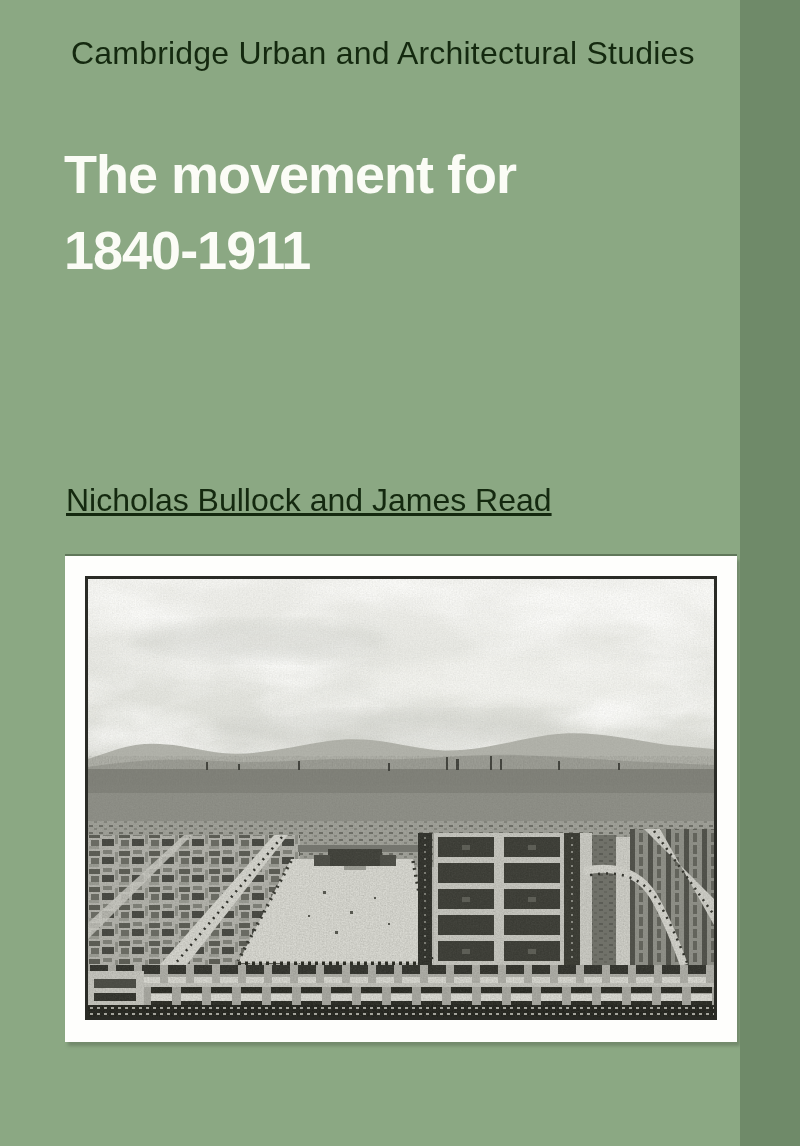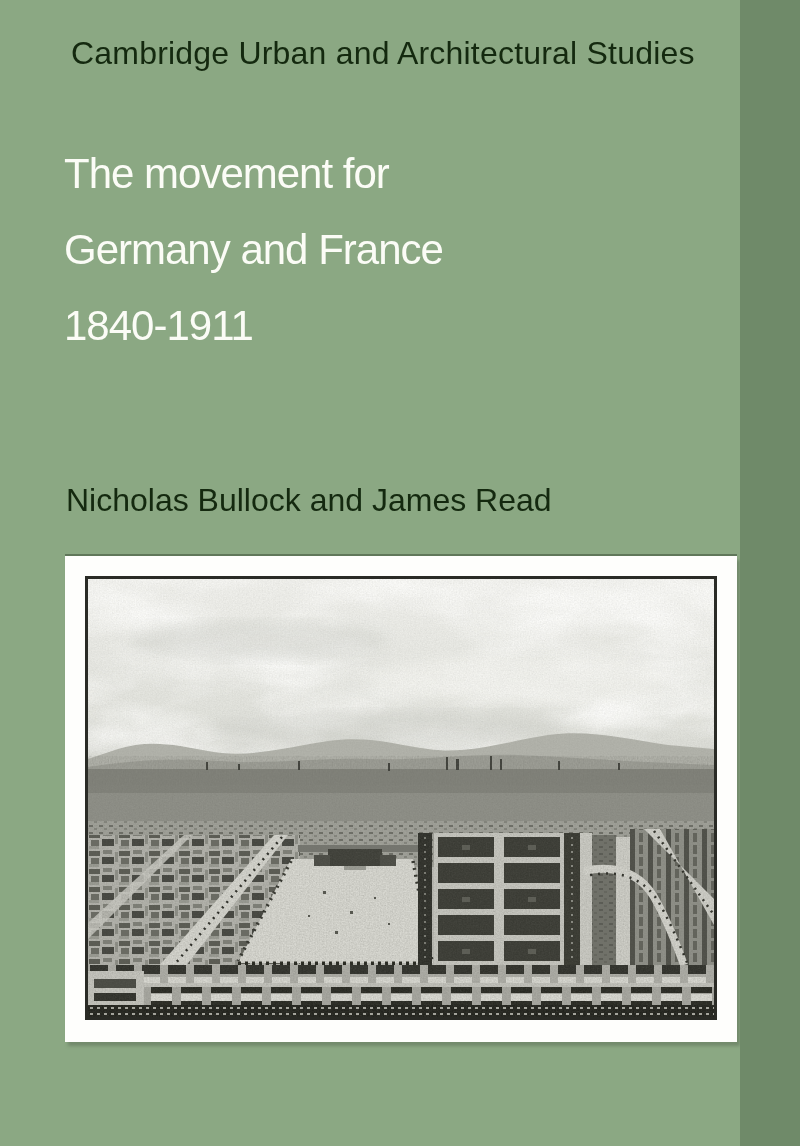--- a/index.html
+++ b/index.html
@@ -8,28 +8,29 @@
     background:var(--background,#8BA883);
     font-family:"Liberation Sans","DejaVu Sans",sans-serif;
   }
   .series{
     position:absolute;left:71px;top:33px;
     font-size:32px;line-height:40px;letter-spacing:.2px;
     color:var(--dark-text,#14290F);
   }
   .title{
     position:absolute;left:64px;top:136px;margin:0;
-    font-size:42px;line-height:76px;font-weight:normal;letter-spacing:-1px;
+    font-size:54px;line-height:76px;font-weight:bold;letter-spacing:-1px;
     color:var(--title-text,#FBFCF6);
   }
   .title span{display:block;}
   .author{
     position:absolute;left:66px;top:481px;
     font-size:32px;line-height:38px;
     color:var(--dark-text,#14290F);
+    text-decoration:underline;
   }
   .plate{
     position:absolute;left:65px;top:556px;width:672px;height:486px;margin:0;
     box-sizing:border-box;padding:20px 20px 22px 20px;
     background:var(--frame-white,#FEFEFC);
     box-shadow:0 -2px 0 rgba(62,79,56,.55), 3px 4px 3px rgba(92,110,86,.5);
   }
   .plate-inner{
     width:100%;height:100%;box-sizing:border-box;
     border:3px solid var(--plate-border,#2A2B26);
@@ -39,21 +40,20 @@
 </style>
 </head>
 <body>
 
 <div class="cover">
 
   <div class="series">Cambridge Urban and Architectural Studies</div>
 
   <h1 class="title">
     <span>The movement for</span>
-    <span>Germany and France</span>
     <span>1840-1911</span>
   </h1>
 
   <div class="author">Nicholas Bullock and James Read</div>
 
   <figure class="plate">
     <div class="plate-inner" role="img" aria-label="Black-and-white engraved aerial panorama of a planned city district: central parade square with a palace, gridded garden plots, tree-lined avenues and diagonal boulevards, rows of uniform houses in the foreground, dense old town at left and mountains on the horizon">
       <svg viewBox="0 0 626 438" preserveAspectRatio="none">
         <defs>
           <linearGradient id="gradSky" x1="0" y1="0" x2="0" y2="1">

